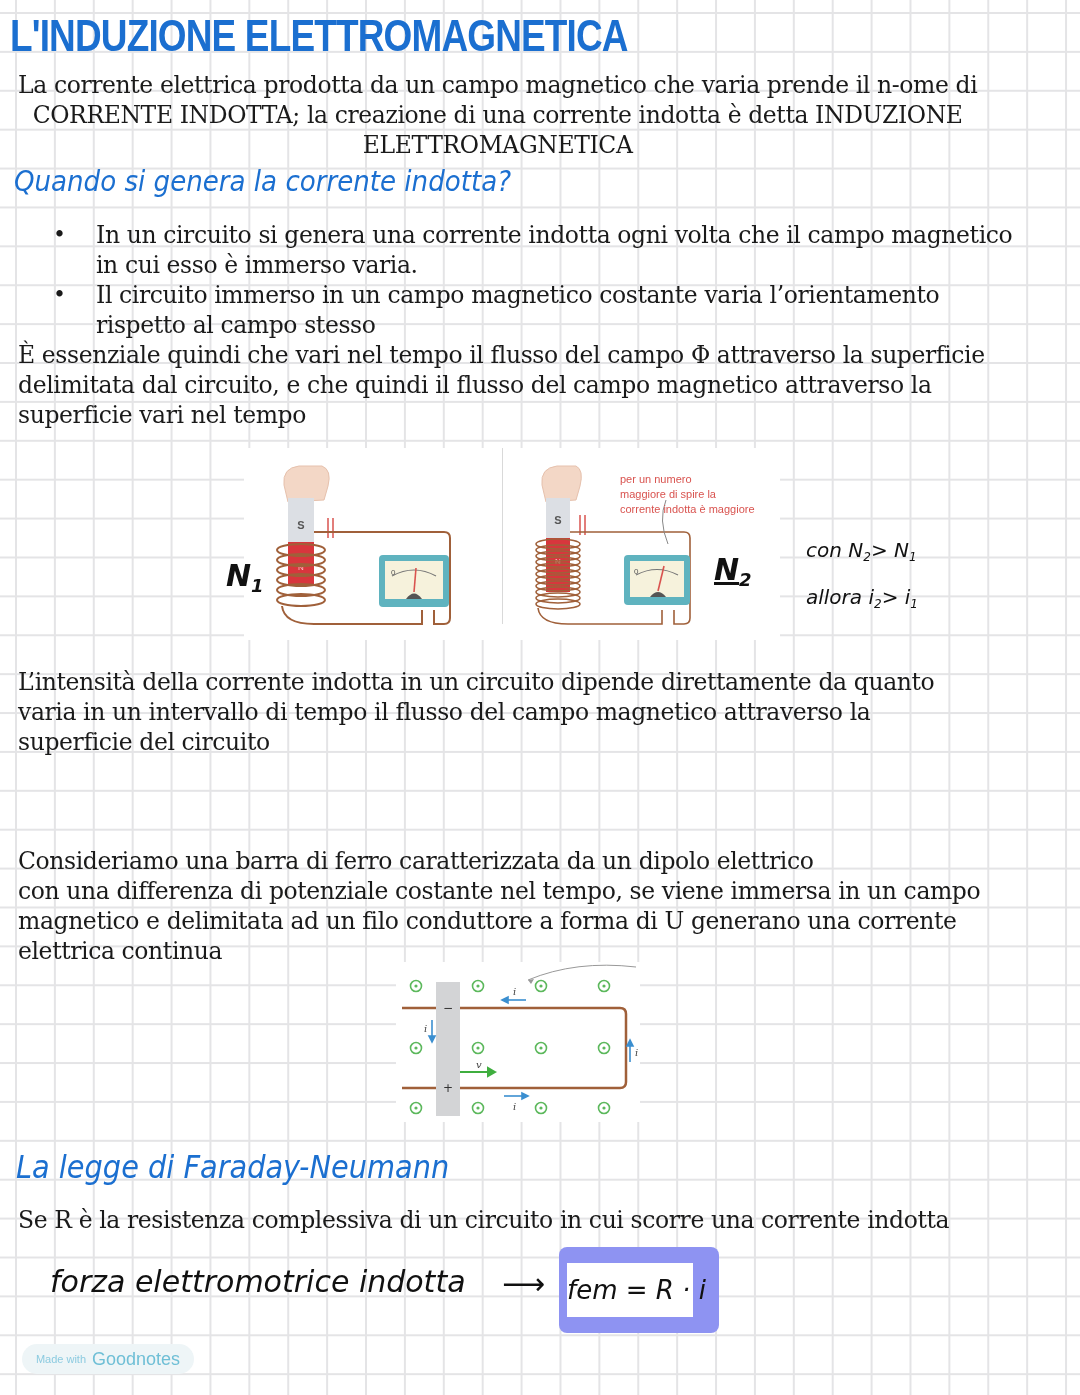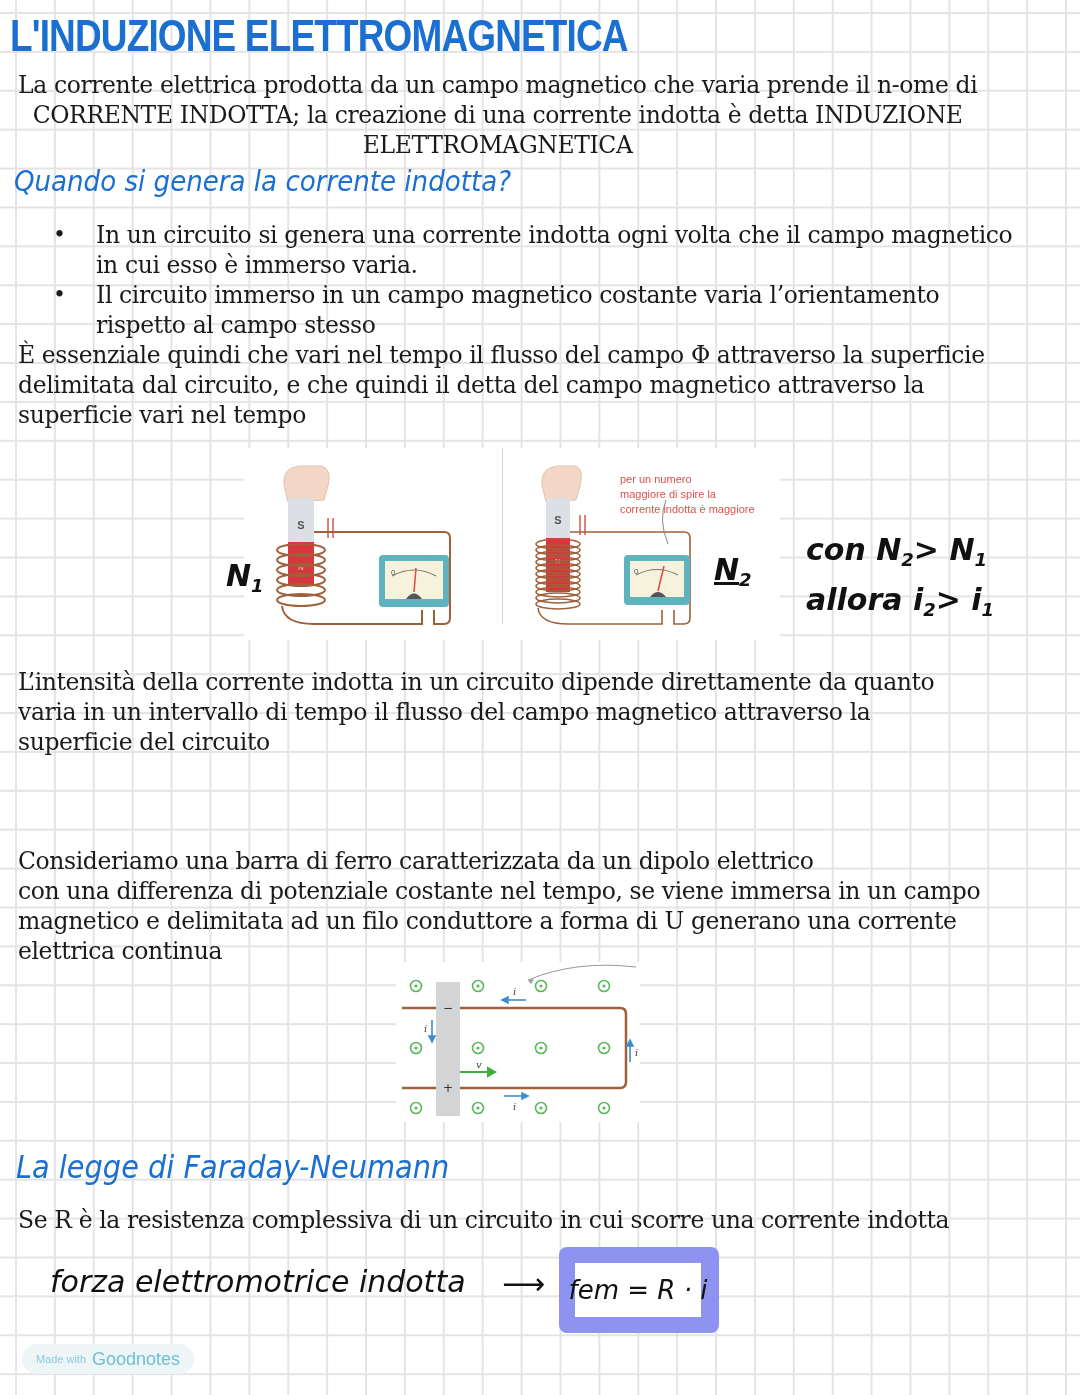--- a/index.html
+++ b/index.html
@@ -41,22 +41,22 @@
     content: "\2022"; position: absolute; left: 3px; top: 0; font-size: 22px;
   }
   .img-panel { background: #ffffff; }
   .sub { font-size: 0.6em; vertical-align: -0.35em; }
   .divider { width: 1px; background: #d9d9d9; }
   .fem-box {
     left: 559px; top: 1247px; width: 160px; height: 86px;
     background: #8e93f2; border-radius: 8px;
   }
   .fem-inner {
-    position: absolute; left: 16px; top: 16px; width: 126px; height: 54px;
-    background: #ffffff; display: flex; align-items: center; justify-content: center;
+    position: absolute; left: 8px; top: 16px; width: 126px; height: 54px;
+    background: #ffffff; display: flex; align-items: center; justify-content: flex-start;
   }
   .badge {
     left: 22px; top: 1344px; width: 172px; height: 30px; border-radius: 15px;
     background: #eef5f7; display: flex; align-items: center; justify-content: center;
     font-family: "Liberation Sans", sans-serif; color: #6fbfd6;
   }
   .badge .small { font-size: 11px; margin-right: 6px; color: #8ccbe0; }
   .badge .big { font-size: 18px; }
 </style>
 </head>
@@ -78,21 +78,21 @@
     <div>in cui esso è immerso varia.</div>
   </li>
   <li>
     <div>Il circuito immerso in un campo magnetico costante varia l’orientamento</div>
     <div>rispetto al campo stesso</div>
   </li>
 </ul>
 
 <div class="abs body-text" style="left:18px; top:340px;">
   <div>È essenziale quindi che vari nel tempo il flusso del campo Φ attraverso la superficie</div>
-  <div>delimitata dal circuito, e che quindi il detta del campo magnetico attraverso la</div>
+  <div>delimitata dal circuito, e che quindi il flusso del campo magnetico attraverso la</div>
   <div>superficie vari nel tempo</div>
 </div>
 
 <div class="abs img-panel" style="left:244px; top:448px; width:536px; height:192px;">
 
   <svg class="abs" style="left:10px; top:12px;" width="240" height="170" viewBox="0 0 240 170">
 
     <path d="M30 25 Q28 8 45 6 L68 6 Q78 10 74 26 L70 40 L34 42 Z" fill="#f3d7c6" stroke="#e6c1ad"></path>
 
     <rect x="34" y="38" width="26" height="44" fill="#dcdfe4"></rect>
@@ -161,21 +161,21 @@
   <div class="abs" style="left:376px; top:24px; font-family:'Liberation Sans', sans-serif; font-size:11px; line-height:15px; color:#d9534f;">
     <div>per un numero</div>
     <div>maggiore di spire la</div>
     <div>corrente indotta è maggiore</div>
   </div>
   <div class="abs hand-black" style="left:470px; top:104px; font-size:30px;text-decoration:underline;">
     <span>N</span><span class="sub">2</span>
   </div>
 </div>
 
-<div class="abs hand-black" style="left:806px; top:530px; font-size:30px; line-height:40px; font-weight:bold; font-style:italic;">
+<div class="abs hand-black" style="left:806px; top:530px; font-size:20px; line-height:40px; font-weight:normal; font-style:italic;">
   <div><span>con N</span><span class="sub">2</span><span>&gt; N</span><span class="sub">1</span></div>
   <div><span>allora i</span><span class="sub">2</span><span>&gt; i</span><span class="sub">1</span></div>
 </div>
 
 <div class="abs body-text" style="left:18px; top:667px;">
   <div>L’intensità della corrente indotta in un circuito dipende direttamente da quanto</div>
   <div>varia in un intervallo di tempo il flusso del campo magnetico attraverso la</div>
   <div>superficie del circuito</div>
 </div>
 

